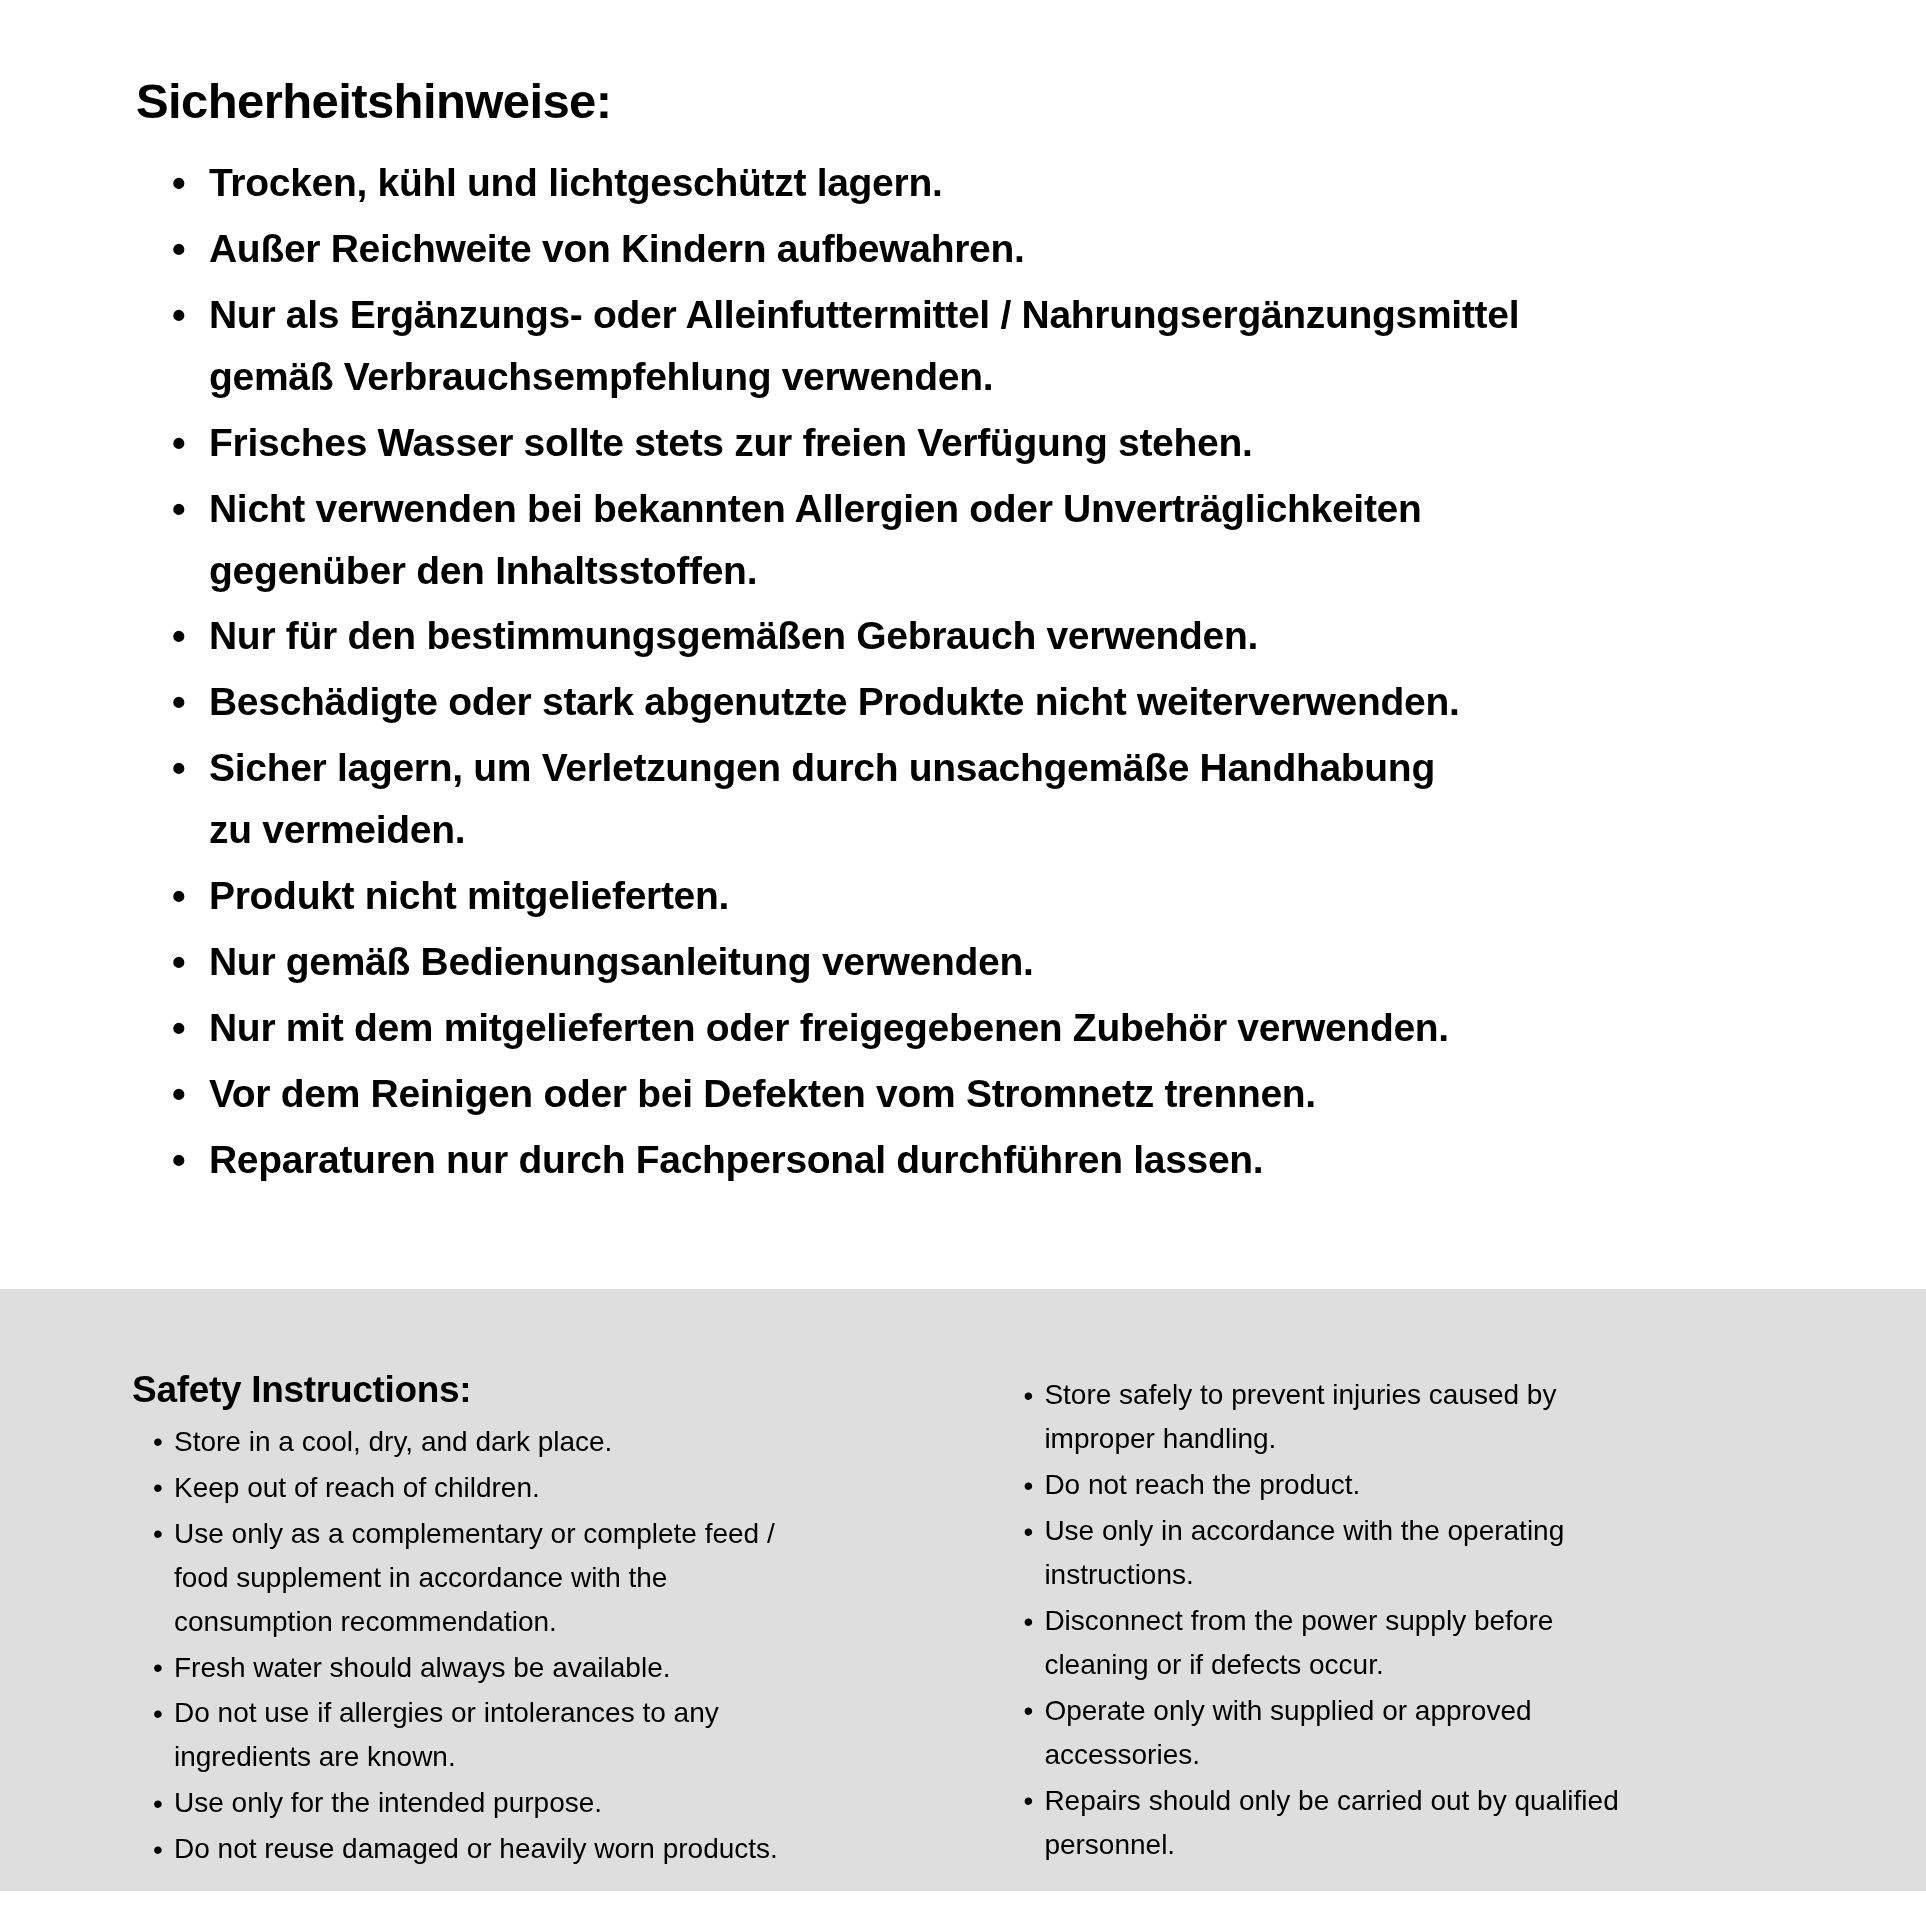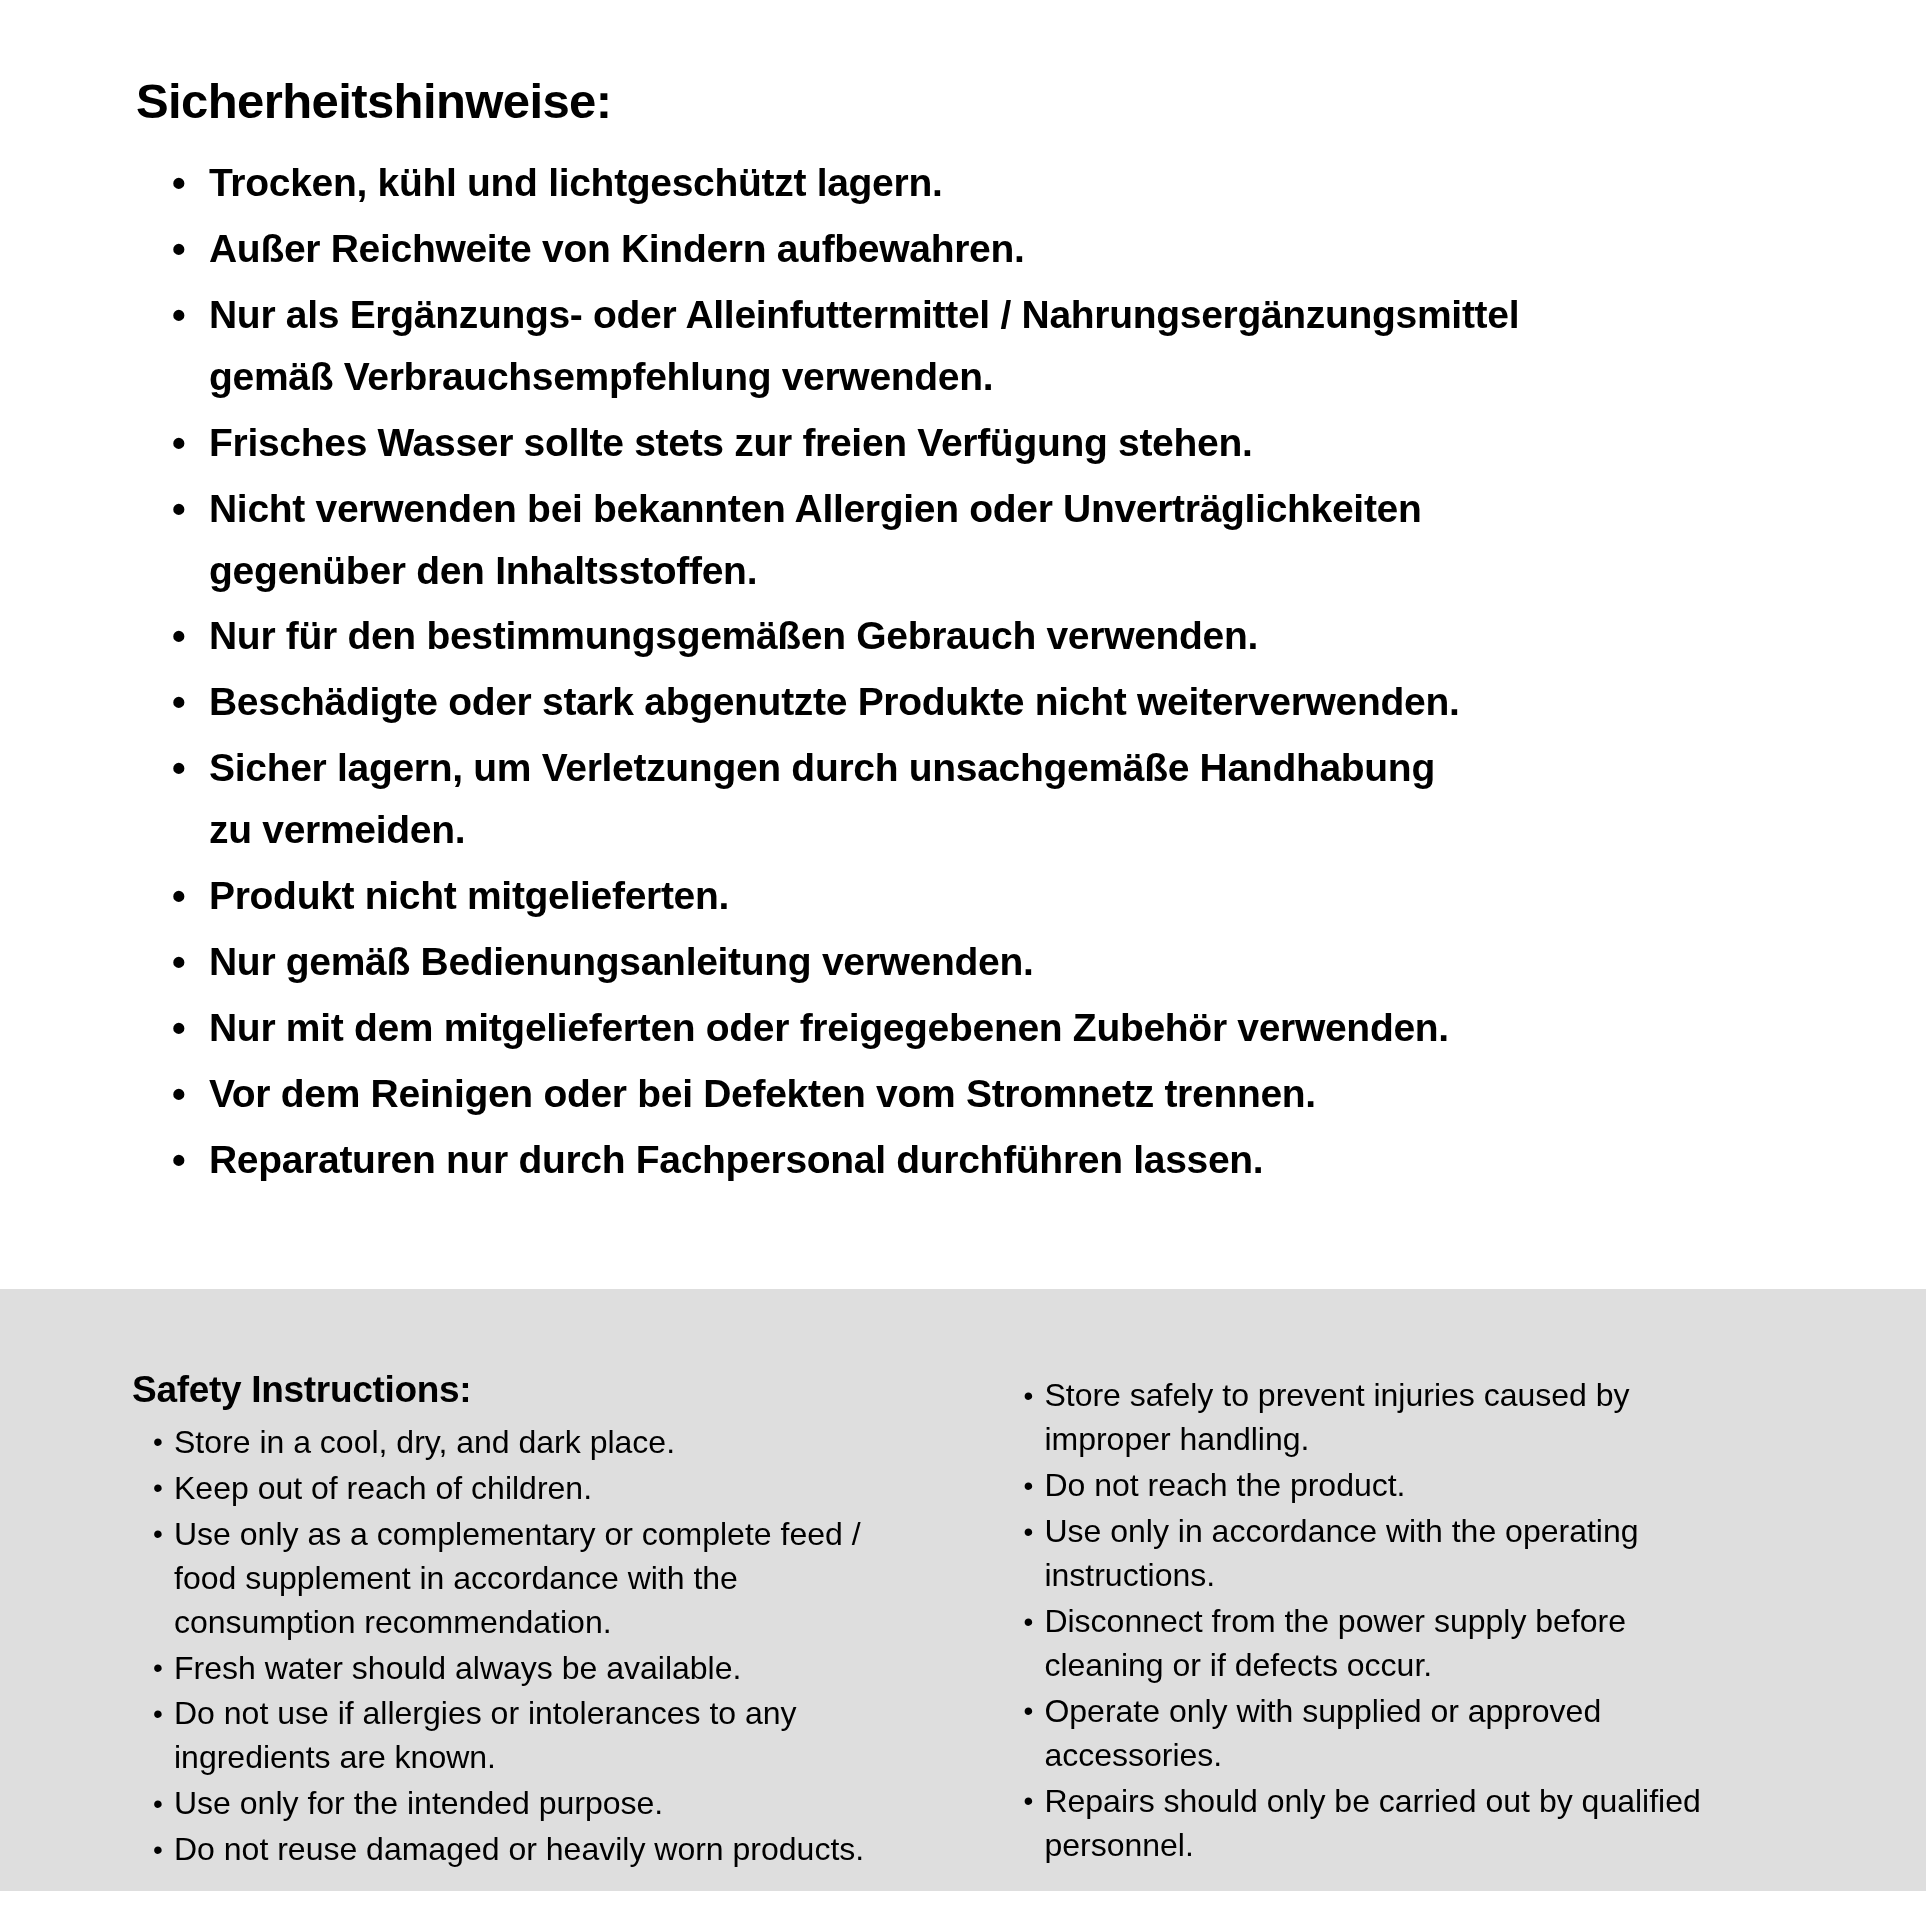--- a/index.html
+++ b/index.html
@@ -46,21 +46,21 @@
   .en-col-right { margin-left: 6.4px;  width: 912px; flex: none; }
   .en-heading {
     margin: 0;
     font-size: 37px; line-height: 42px; font-weight: 700;
     letter-spacing: -0.3px;
   }
   .en-list {
     list-style: none;
     margin: 9px 0 0 0;
     padding: 0 0 0 42px;
-    font-size: 32px; line-height: 44px;
+    font-size: 28px; line-height: 44px;
   }
   .en-col-right .en-list { margin-top: 0; }
   .en-list li {
     position: relative;
     white-space: pre-line;
     margin-bottom: 1.9px;
   }
   .en-list li::before {
     content: "\2022";
     position: absolute; left: -21px; top: 0.6px;

